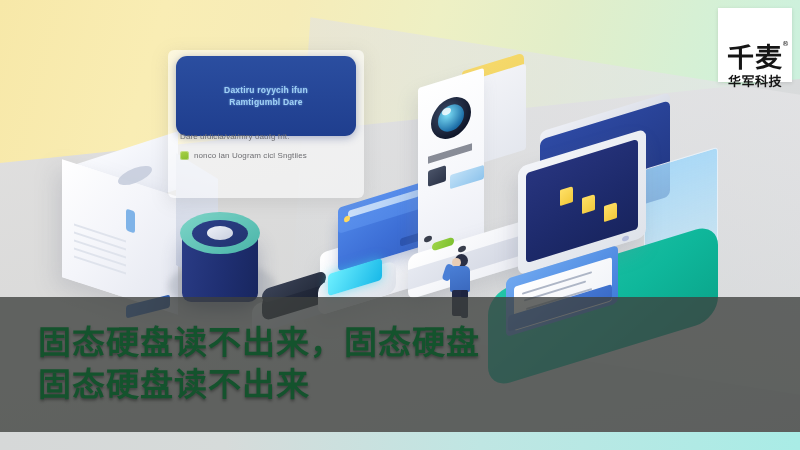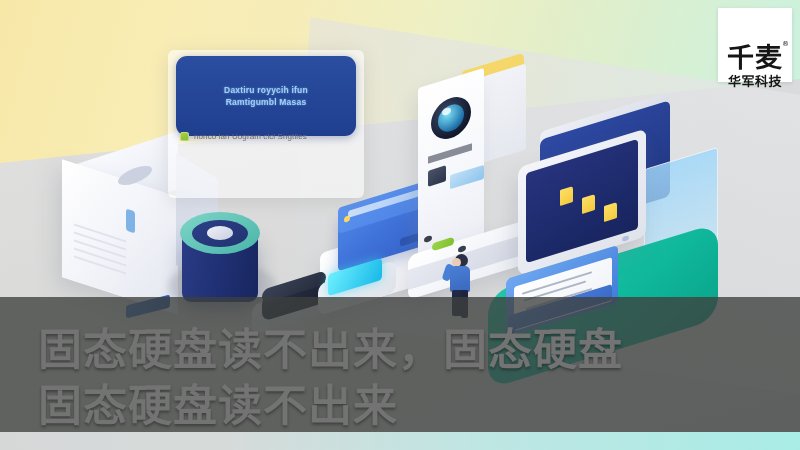--- a/index.html
+++ b/index.html
@@ -364,23 +364,23 @@
     background:rgba(62,64,62,.78);
   }
   .bottomstrip{
     position:absolute;left:0;top:432px;width:800px;height:18px;
     background:linear-gradient(90deg,#d6d8d8 0%,#d6dbda 28%,#bfe6e3 60%,#a9ece6 100%);
   }
 
   
   .title{
     position:absolute;left:38px;top:322px;width:660px;
-    color:#737373;
+    color:#14532d;
     font-family:"DejaVu Sans","Liberation Sans",sans-serif;
-    font-size:44px;font-weight:bold;line-height:1.28;
+    font-size:33px;font-weight:bold;line-height:1.28;
     letter-spacing:1px;
     text-shadow:0 2px 3px rgba(0,0,0,.35);
   }
   .title .l2{display:block;}
 
   
   .logo{
     position:absolute;right:8px;top:8px;width:74px;height:74px;
     background:#ffffff;
     display:flex;flex-direction:column;align-items:center;justify-content:center;
@@ -480,23 +480,26 @@
 
   <div class="iso p-arm"></div>
   <div class="iso p-head"></div>
   <div class="iso p-face"></div>
   <div class="iso p-body"></div>
   <div class="iso p-legs"></div>
   <div class="iso p-leg2"></div>
 
   <div class="infocard">
     <div class="bluepanel">
-      <span><span>Daxtiru royycih ifun</span><br><span>Ramtigumbl Masas</span></span>
+      <span><span>Daxtiru royycih ifun</span><br><span>Ramtigumbl Dare</span></span>
     </div>
     <div class="bullets">
+      <div class="bline nodot">
+        <span class="txt">Dare ufdicia/vai/mry oaufg frit.</span>
+      </div>
       <div class="bline">
         <span class="dot"></span>
         <span class="txt">nonco lan Uogram cicl Sngtiies</span>
       </div>
     </div>
   </div>
 
   <div class="overlay"></div>
   <div class="bottomstrip"></div>
 

